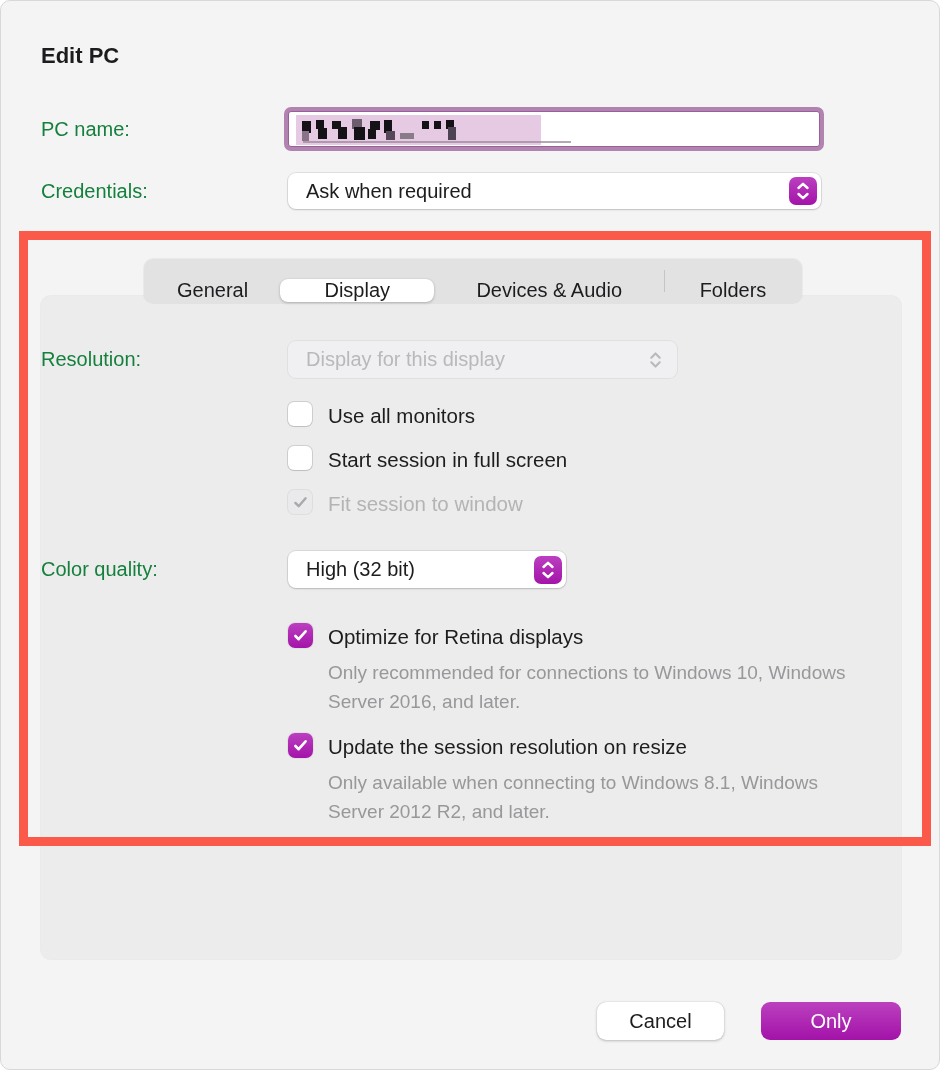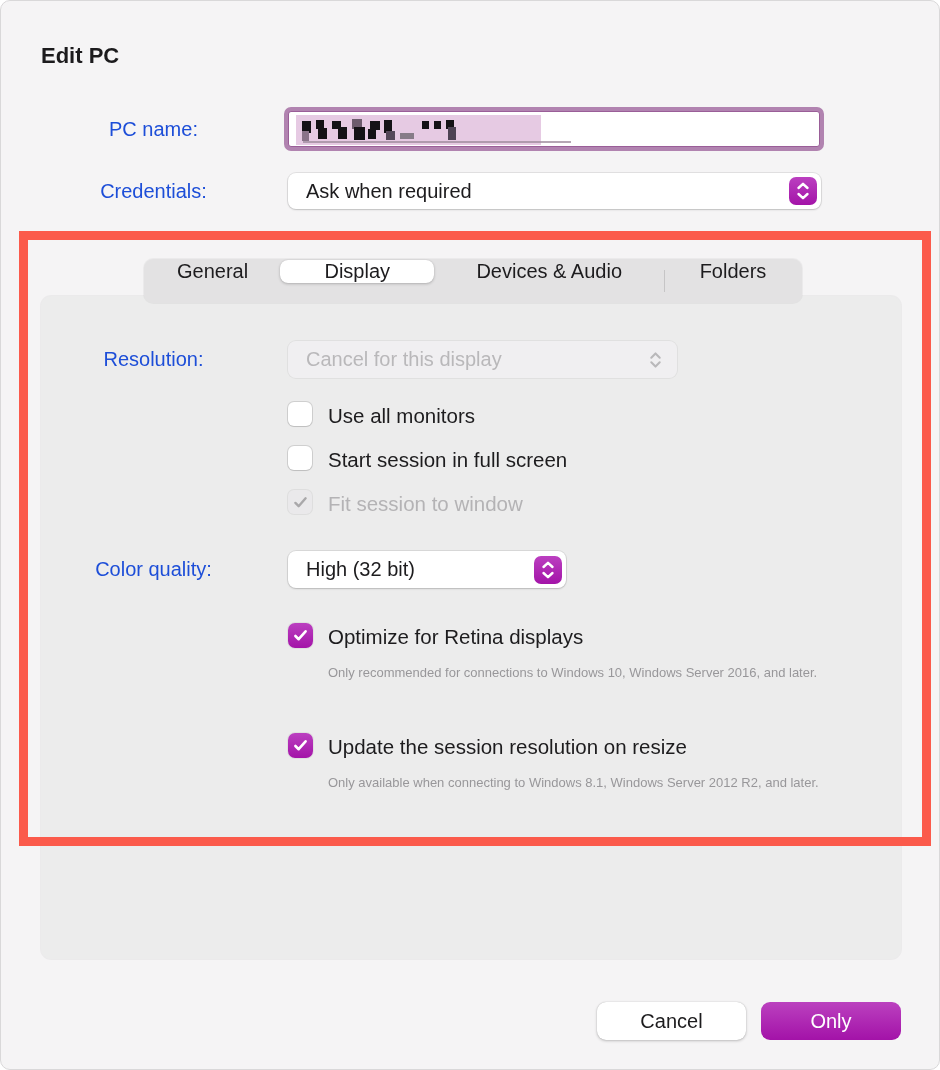--- a/index.html
+++ b/index.html
@@ -4,21 +4,21 @@
 <style>
   * { margin:0; padding:0; box-sizing:border-box; }
   html,body { width:940px; height:1070px; background:#ffffff; font-family:"Liberation Sans", sans-serif; }
   .dialog {
     position:absolute; left:0; top:0; width:940px; height:1070px;
     background:#f5f4f5; border-radius:10px; border:1px solid #d9d8d9;
     overflow:hidden;
   }
   .title { position:absolute; left:40px; top:42px; font-size:22px; font-weight:bold; color:#1c1b1d; }
 
-  .field-label { position:absolute; left:40px; width:225px; text-align:center; font-size:20px; color:#1d4ed8; }
+  .field-label { position:absolute; left:40px; width:225px; text-align:left; font-size:20px; color:#15803d; }
 
   
   .focus-ring {
     position:absolute; left:283px; top:106px; width:540px; height:44px;
     border:4px solid #b183b0; border-radius:7px; background:#b183b0;
   }
   .text-input {
     position:absolute; inset:0; background:#ffffff; border:1px solid #9a5e98; border-radius:3px;
   }
   .redacted {
@@ -42,21 +42,21 @@
     width:28px; height:28px; margin-right:4px; border-radius:7px; flex:0 0 auto;
     background:linear-gradient(#bb3fc0,#a314a8);
     display:flex; align-items:center; justify-content:center;
   }
   .chevrons-gray { margin-right:14px; flex:0 0 auto; display:flex; align-items:center; }
 
   
   .tabbar {
     position:absolute; left:143px; top:258px; width:658px; height:44px;
     background:#e3e2e3; border-radius:9px; box-shadow:0 0 0 1px rgba(0,0,0,0.04);
-    display:flex; align-items:flex-start; padding:1px;
+    display:flex; align-items:flex-end; padding:1px;
   }
   .tab { display:flex; align-items:center; justify-content:center; font-size:20px; color:#1d1c1e; position:relative; }
   .tab.selected { background:#ffffff; border-radius:8px; box-shadow:0 1px 3px rgba(0,0,0,0.22), 0 0 1px rgba(0,0,0,0.15); }
   .tab-divider { width:1px; height:22px; background:#c6c5c6; align-self:center; }
 
   .panel {
     position:absolute; left:40px; top:295px; width:860px; height:663px;
     background:#ececec; border-radius:10px; box-shadow:0 0 0 1px rgba(0,0,0,0.04);
   }
 
@@ -75,28 +75,28 @@
   .checkbox.checked {
     background:linear-gradient(#bb3fc0,#a314a8);
     box-shadow:0 0 0 1px rgba(0,0,0,0.05);
     width:25px; height:25px; border-radius:7px;
   }
   .checkbox.disabled-checked {
     background:#eae9eb; box-shadow:0 0 0 1px rgba(0,0,0,0.06);
   }
   .cb-label { position:absolute; left:327px; font-size:20.5px; color:#1d1c1e; }
   .cb-label.disabled { color:#b4b3b5; }
-  .cb-desc { position:absolute; left:327px; width:528px; font-size:13px; line-height:29px; color:#98979a; }
+  .cb-desc { position:absolute; left:327px; width:528px; font-size:19px; line-height:29px; color:#98979a; }
 
   
   .btn {
     position:absolute; top:1001px; height:38px; border-radius:9px;
     display:flex; align-items:center; justify-content:center; font-size:20px;
   }
-  .btn-cancel { left:596px; width:149px; background:#ffffff; color:#1d1c1e;
+  .btn-cancel { left:596px; width:127px; background:#ffffff; color:#1d1c1e;
     box-shadow:0 0 1px rgba(0,0,0,0.25), 0 1px 3px rgba(0,0,0,0.22); }
   .btn-save { left:760px; width:140px; background:linear-gradient(#bb41bf,#a312a8); color:#ffffff; }
 </style>
 </head>
 <body>
 
 <div class="dialog">
 
   <div class="title">Edit PC</div>
 
@@ -146,21 +146,21 @@
   <div class="tabbar">
     <div class="tab" style="width:140px;">General</div>
     <div class="tab selected" style="width:160px;">Display</div>
     <div class="tab" style="width:238px;">Devices &amp; Audio</div>
     <div class="tab-divider"></div>
     <div class="tab" style="width:141px;">Folders</div>
   </div>
 
   <div class="field-label" style="top:347px;">Resolution:</div>
   <div class="select disabled" style="left:287px; top:340px; width:389px; height:37px;">
-    <span class="val">Cancel for this display</span>
+    <span class="val">Display for this display</span>
     <span class="chevrons-gray">
       <svg width="15" height="20" viewBox="0 0 16 20">
           <path d="M3.5 7.5 L8 3 L12.5 7.5" fill="none" stroke="#b9b8ba" stroke-width="2.2" stroke-linecap="round" stroke-linejoin="round"></path>
           <path d="M3.5 12.5 L8 17 L12.5 12.5" fill="none" stroke="#b9b8ba" stroke-width="2.2" stroke-linecap="round" stroke-linejoin="round"></path>
         </svg>
     </span>
   </div>
 
   <div class="checkbox" style="left:287px; top:401px;"></div>
   <div class="cb-label" style="top:403px;">Use all monitors</div>

